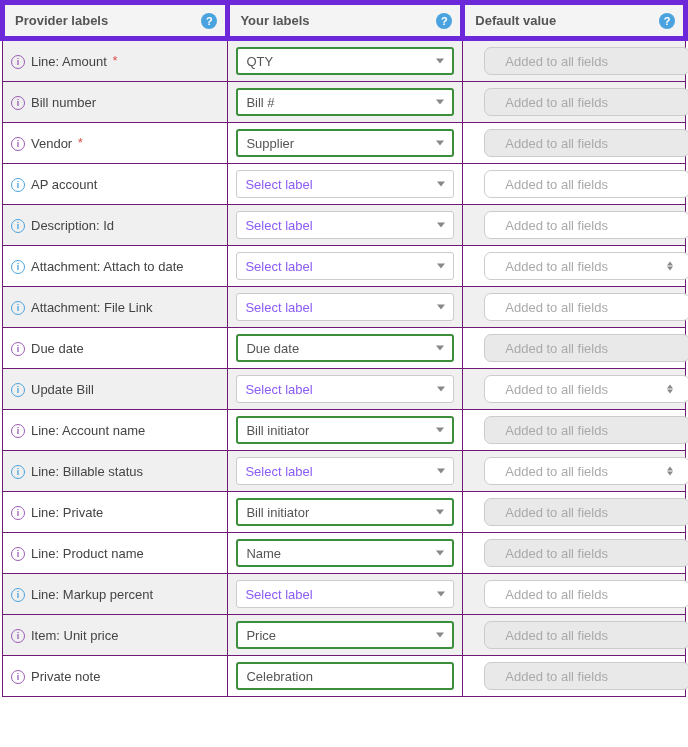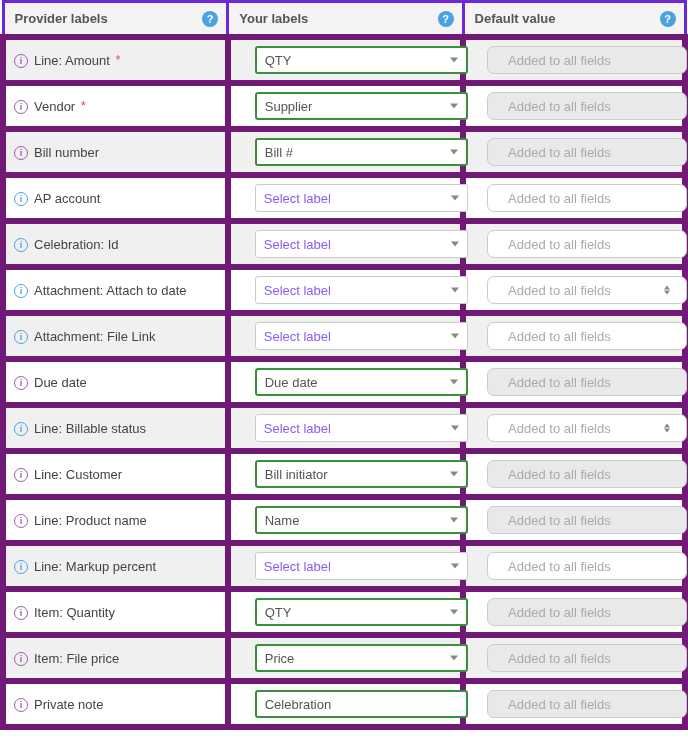--- a/index.html
+++ b/index.html
@@ -7,28 +7,28 @@
     margin: 0;
     font-family: -apple-system, BlinkMacSystemFont, "Segoe UI", Helvetica, Arial, sans-serif;
     font-size: 13px;
     color: #333;
     background: #fff;
     width: 688px;
   }
   .table { width: 100%; border-collapse: collapse; }
   .header-row td {
     background: #f4f4f4;
-    border: 3px solid #6d28d9;
+    border: 5px solid #6d28d9;
     padding: 8px 10px;
     font-weight: 600;
     color: #555;
     position: relative;
   }
   .body-row td {
-    border: 6px solid #701a75;
+    border: 1px solid #701a75;
     padding: 6px 8px;
     vertical-align: middle;
     height: 40px;
   }
   .body-row.odd td { background: #f0f0f0; }
   .body-row.even td { background: #fff; }
   .col-provider { width: 234px; }
   .col-yourlabels { width: 242px; }
   .col-default { width: 232px; }
 
@@ -69,21 +69,20 @@
     position: relative;
     width: 100%;
     height: 28px;
     border: 1px solid #ccc;
     border-radius: 3px;
     background: #fff;
     display: flex;
     align-items: center;
     padding: 0 24px 0 8px;
     cursor: pointer;
-    margin-left: 16px;
   }
   .select-wrap.filled {
     border: 2px solid #3b8e3b;
   }
   .select-wrap .value { color: #555; white-space: nowrap; overflow: hidden; text-overflow: ellipsis; }
   .select-wrap.empty .value { color: #8b5cf6; }
   .caret {
     position: absolute;
     right: 8px;
     top: 50%;
@@ -156,52 +155,52 @@
       <tr class="body-row odd">
         <td class="col-provider"><i class="info-icon info-purple">i</i><span class="label-text">Line: Amount</span><span class="req"> *</span></td>
         <td class="col-yourlabels">
           <div class="select-wrap filled">
             <span class="value">QTY</span>
             <span class="caret"></span>
           </div>
         </td>
         <td class="col-default"><input class="default-input" placeholder="Added to all fields" disabled="" style=""></td>
       </tr>
+      <tr class="body-row odd">
+        <td class="col-provider"><i class="info-icon info-purple">i</i><span class="label-text">Bill number</span></td>
+        <td class="col-yourlabels">
+          <div class="select-wrap filled">
+            <span class="value">Bill #</span>
+            <span class="caret"></span>
+          </div>
+        </td>
+        <td class="col-default"><input class="default-input" placeholder="Added to all fields" disabled="" style=""></td>
+      </tr>
       <tr class="body-row even">
         <td class="col-provider"><i class="info-icon info-purple">i</i><span class="label-text">Vendor</span><span class="req"> *</span></td>
         <td class="col-yourlabels">
           <div class="select-wrap filled">
             <span class="value">Supplier</span>
             <span class="caret"></span>
           </div>
         </td>
         <td class="col-default"><input class="default-input" placeholder="Added to all fields" disabled="" style=""></td>
       </tr>
-      <tr class="body-row odd">
-        <td class="col-provider"><i class="info-icon info-purple">i</i><span class="label-text">Bill number</span></td>
-        <td class="col-yourlabels">
-          <div class="select-wrap filled">
-            <span class="value">Bill #</span>
-            <span class="caret"></span>
-          </div>
-        </td>
-        <td class="col-default"><input class="default-input" placeholder="Added to all fields" disabled="" style=""></td>
-      </tr>
       <tr class="body-row even">
         <td class="col-provider"><i class="info-icon info-blue">i</i><span class="label-text">AP account</span></td>
         <td class="col-yourlabels">
           <div class="select-wrap empty">
             <span class="value">Select label</span>
             <span class="caret"></span>
           </div>
         </td>
         <td class="col-default"><input class="default-input" placeholder="Added to all fields" style=""></td>
       </tr>
       <tr class="body-row odd">
-        <td class="col-provider"><i class="info-icon info-blue">i</i><span class="label-text">Celebration: Id</span></td>
+        <td class="col-provider"><i class="info-icon info-blue">i</i><span class="label-text">Description: Id</span></td>
         <td class="col-yourlabels">
           <div class="select-wrap empty">
             <span class="value">Select label</span>
             <span class="caret"></span>
           </div>
         </td>
         <td class="col-default"><input class="default-input" placeholder="Added to all fields" style=""></td>
       </tr>
       <tr class="body-row even">
         <td class="col-provider"><i class="info-icon info-blue">i</i><span class="label-text">Attachment: Attach to date</span></td>
@@ -232,76 +231,91 @@
         <td class="col-provider"><i class="info-icon info-purple">i</i><span class="label-text">Due date</span></td>
         <td class="col-yourlabels">
           <div class="select-wrap filled">
             <span class="value">Due date</span>
             <span class="caret"></span>
           </div>
         </td>
         <td class="col-default"><input class="default-input" placeholder="Added to all fields" disabled="" style=""></td>
       </tr>
       <tr class="body-row odd">
-        <td class="col-provider"><i class="info-icon info-blue">i</i><span class="label-text">Line: Billable status</span></td>
+        <td class="col-provider"><i class="info-icon info-blue">i</i><span class="label-text">Update Bill</span></td>
         <td class="col-yourlabels">
           <div class="select-wrap empty">
             <span class="value">Select label</span>
             <span class="caret"></span>
           </div>
         </td>
         <td class="col-default">
           <div class="default-select-wrap"><input class="default-input hasstep" placeholder="Added to all fields" style=""><div class="stepper">
               <span class="up"></span>
               <span class="down"></span>
             </div></div>
         </td>
       </tr>
       <tr class="body-row even">
-        <td class="col-provider"><i class="info-icon info-purple">i</i><span class="label-text">Line: Customer</span></td>
+        <td class="col-provider"><i class="info-icon info-purple">i</i><span class="label-text">Line: Account name</span></td>
         <td class="col-yourlabels">
           <div class="select-wrap filled">
             <span class="value">Bill initiator</span>
             <span class="caret"></span>
           </div>
         </td>
         <td class="col-default"><input class="default-input" placeholder="Added to all fields" disabled="" style=""></td>
       </tr>
+      <tr class="body-row odd">
+        <td class="col-provider"><i class="info-icon info-blue">i</i><span class="label-text">Line: Billable status</span></td>
+        <td class="col-yourlabels">
+          <div class="select-wrap empty">
+            <span class="value">Select label</span>
+            <span class="caret"></span>
+          </div>
+        </td>
+        <td class="col-default">
+          <div class="default-select-wrap"><input class="default-input hasstep" placeholder="Added to all fields" style=""><div class="stepper">
+              <span class="up"></span>
+              <span class="down"></span>
+            </div></div>
+        </td>
+      </tr>
+      <tr class="body-row even">
+        <td class="col-provider"><i class="info-icon info-purple">i</i><span class="label-text">Line: Private</span></td>
+        <td class="col-yourlabels">
+          <div class="select-wrap filled">
+            <span class="value">Bill initiator</span>
+            <span class="caret"></span>
+          </div>
+        </td>
+        <td class="col-default"><input class="default-input" placeholder="Added to all fields" disabled="" style=""></td>
+      </tr>
       <tr class="body-row even">
         <td class="col-provider"><i class="info-icon info-purple">i</i><span class="label-text">Line: Product name</span></td>
         <td class="col-yourlabels">
           <div class="select-wrap filled">
             <span class="value">Name</span>
             <span class="caret"></span>
           </div>
         </td>
         <td class="col-default"><input class="default-input" placeholder="Added to all fields" disabled="" style=""></td>
       </tr>
       <tr class="body-row odd">
         <td class="col-provider"><i class="info-icon info-blue">i</i><span class="label-text">Line: Markup percent</span></td>
         <td class="col-yourlabels">
           <div class="select-wrap empty">
             <span class="value">Select label</span>
             <span class="caret"></span>
           </div>
         </td>
         <td class="col-default"><input class="default-input" placeholder="Added to all fields" style=""></td>
       </tr>
-      <tr class="body-row even">
-        <td class="col-provider"><i class="info-icon info-purple">i</i><span class="label-text">Item: Quantity</span></td>
-        <td class="col-yourlabels">
-          <div class="select-wrap filled">
-            <span class="value">QTY</span>
-            <span class="caret"></span>
-          </div>
-        </td>
-        <td class="col-default"><input class="default-input" placeholder="Added to all fields" disabled="" style=""></td>
-      </tr>
-      <tr class="body-row odd">
-        <td class="col-provider"><i class="info-icon info-purple">i</i><span class="label-text">Item: File price</span></td>
+      <tr class="body-row odd">
+        <td class="col-provider"><i class="info-icon info-purple">i</i><span class="label-text">Item: Unit price</span></td>
         <td class="col-yourlabels">
           <div class="select-wrap filled">
             <span class="value">Price</span>
             <span class="caret"></span>
           </div>
         </td>
         <td class="col-default"><input class="default-input" placeholder="Added to all fields" disabled="" style=""></td>
       </tr>
       <tr class="body-row even">
         <td class="col-provider"><i class="info-icon info-purple">i</i><span class="label-text">Private note</span></td>

